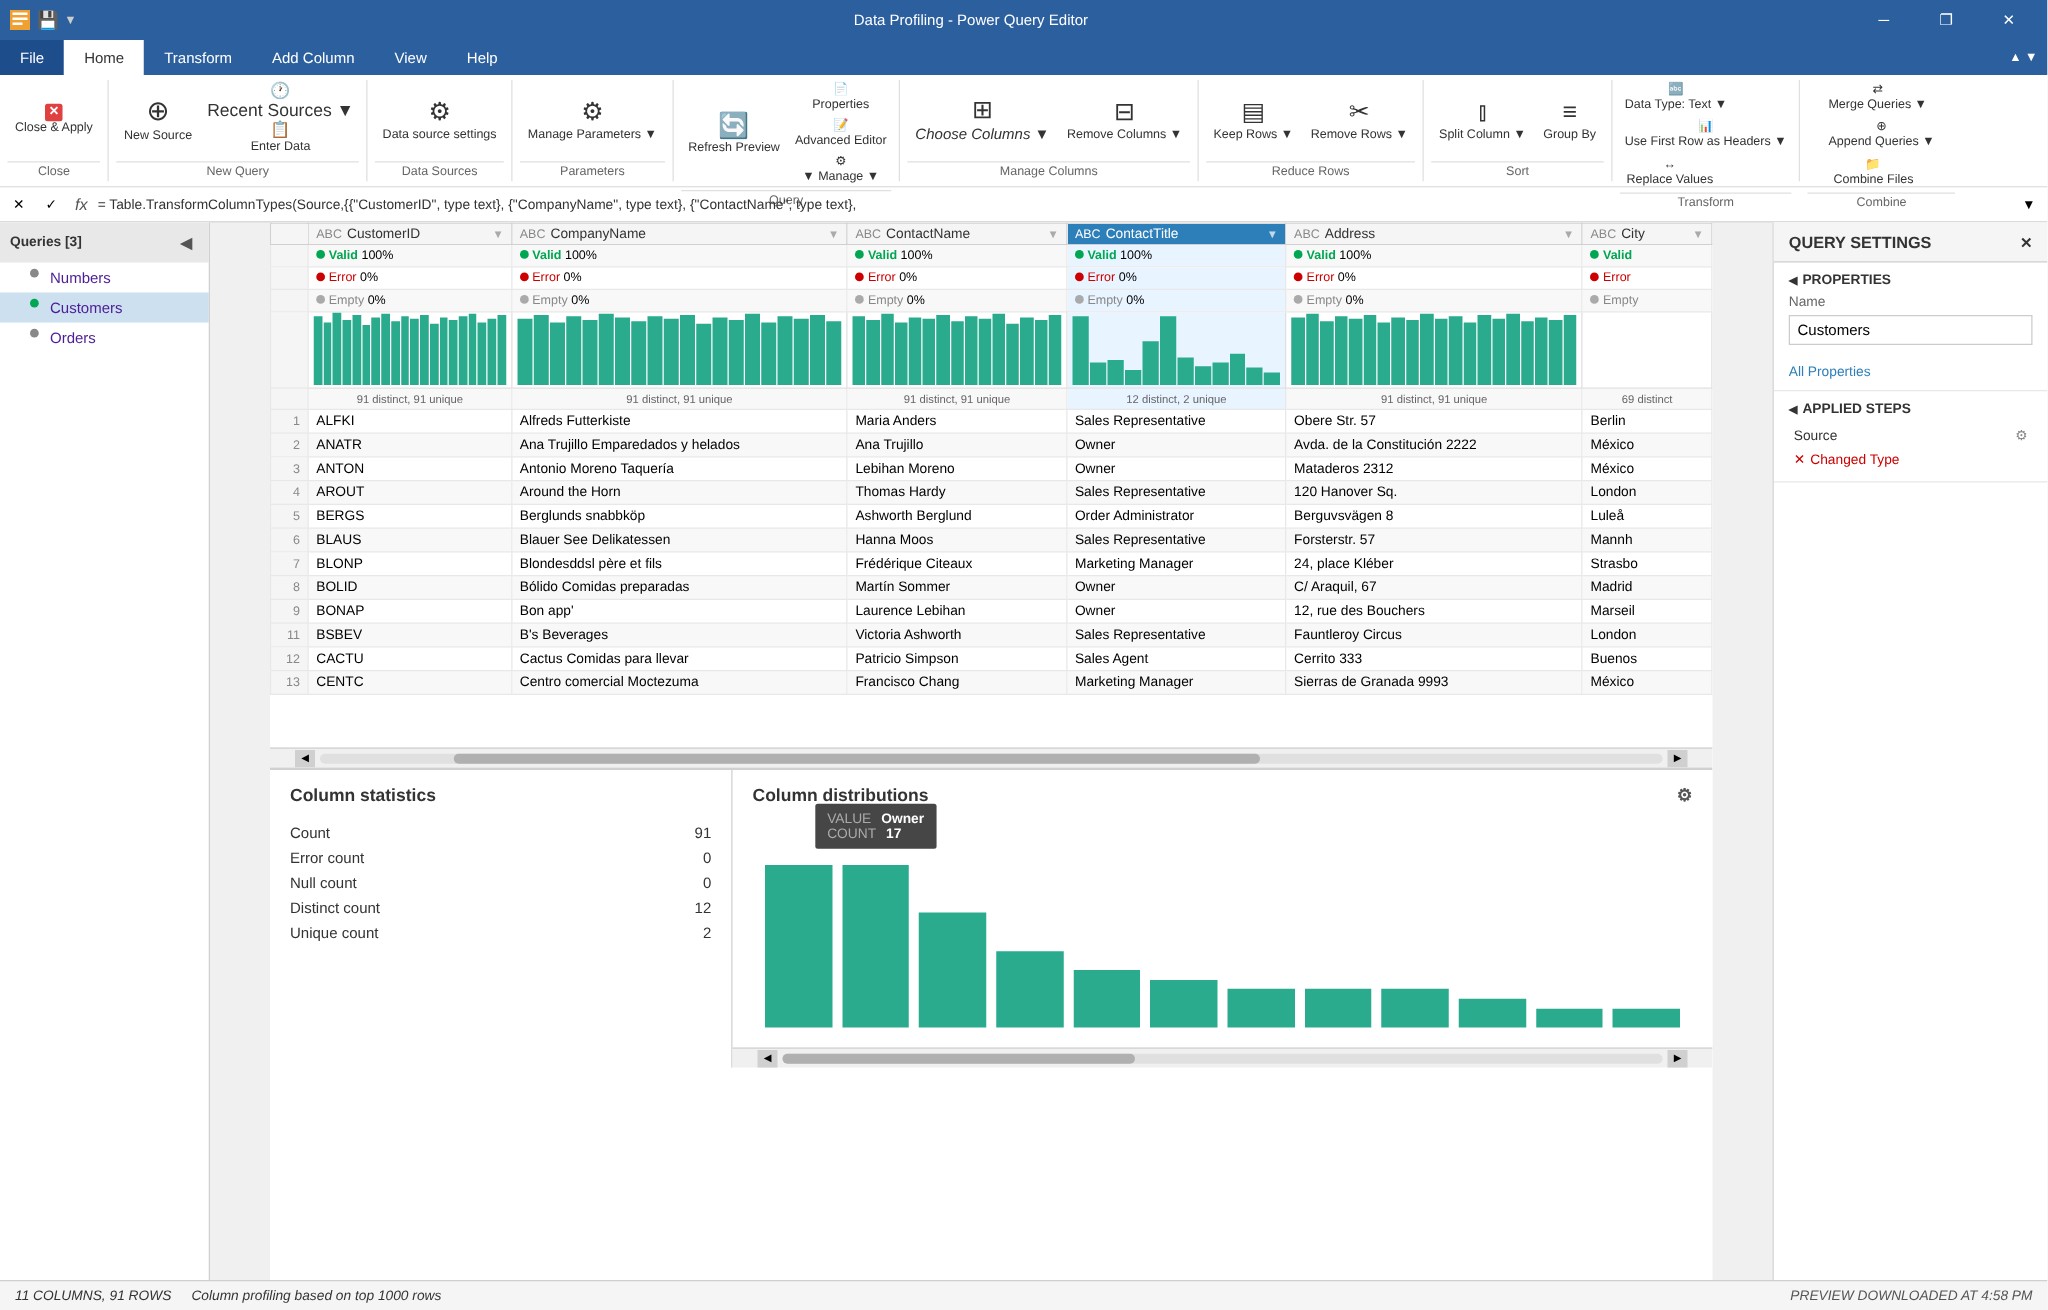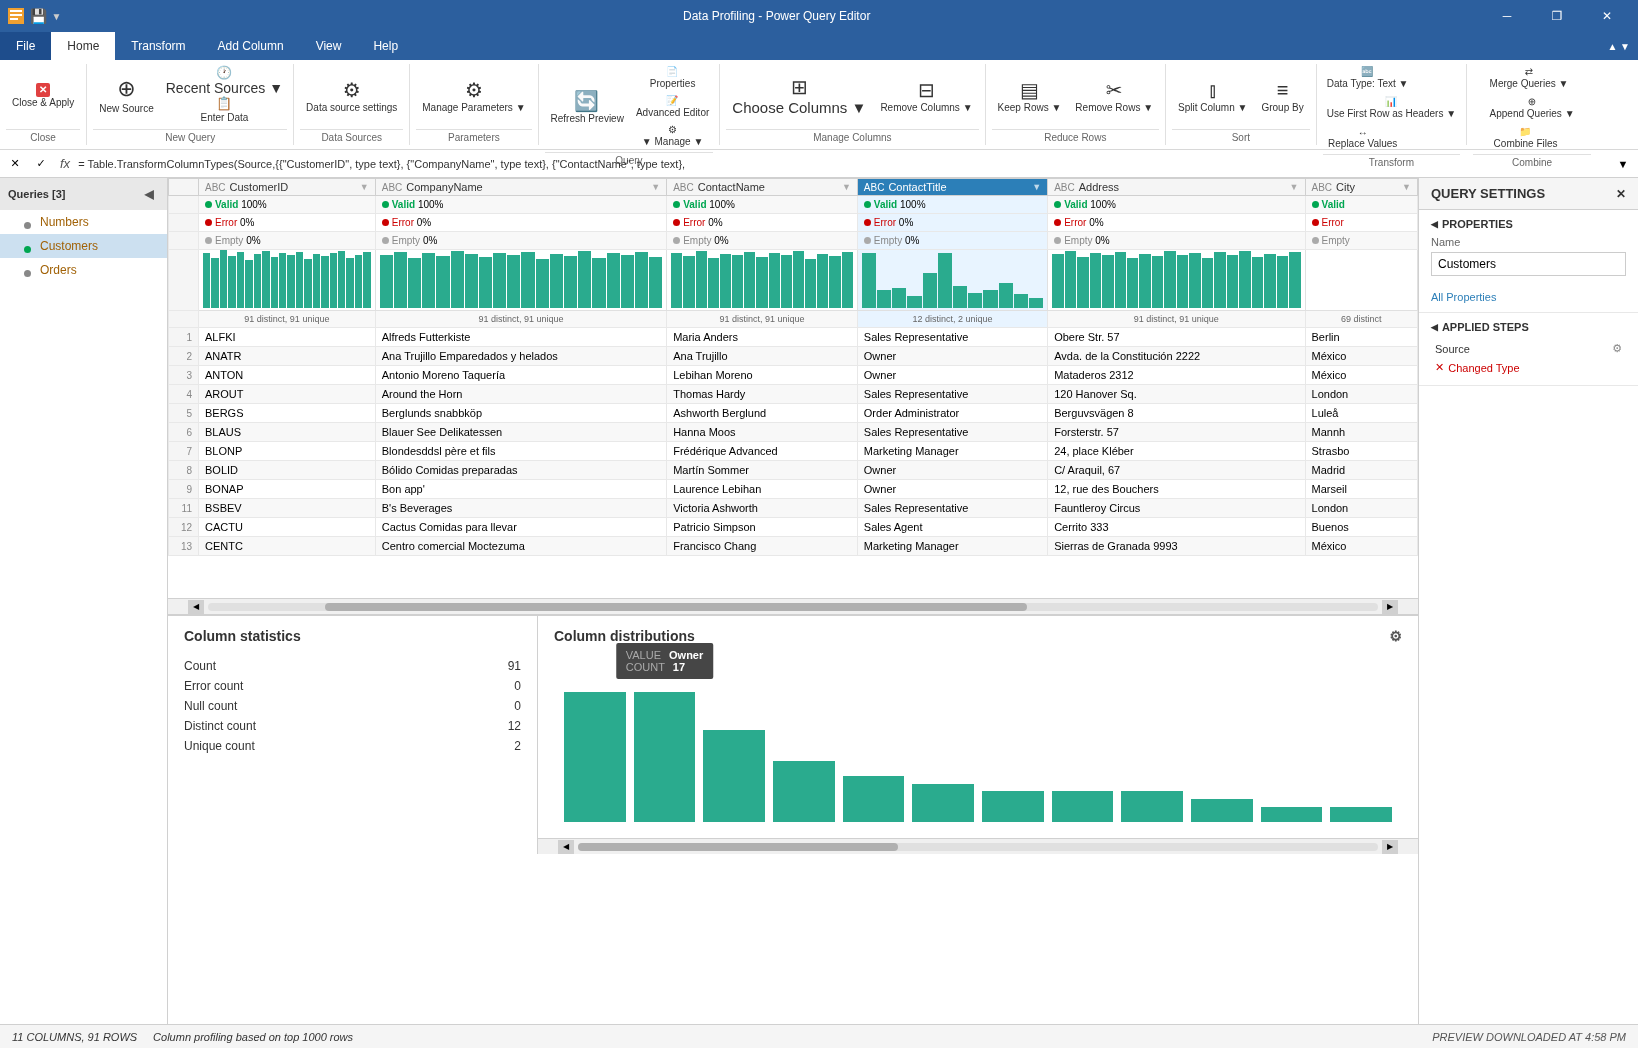--- a/index.html
+++ b/index.html
@@ -139,20 +139,21 @@
       font-size: 11px;
       color: #333;
       background: transparent;
       font-family: 'Segoe UI', Arial, sans-serif;
     }
 
     
     .main-layout {
       display: flex;
       height: calc(1048px - 32px - 28px - 90px - 28px - 24px);
+      gap: 48px;
     }
 
     
     .queries-panel {
       width: 168px;
       background: #fff;
       border-right: 1px solid #d0d0d0;
       display: flex;
       flex-direction: column;
     }
@@ -162,24 +163,24 @@
       font-size: 11px;
       font-weight: bold;
       color: #333;
       display: flex;
       align-items: center;
       justify-content: space-between;
     }
     .query-item {
       padding: 5px 10px 5px 24px;
       font-size: 12px;
-      color: #a16207;
+      color: #4c1d95;
       cursor: pointer;
       display: flex;
-      align-items: flex-end;
+      align-items: flex-start;
       gap: 6px;
     }
     .query-item.active { background: #cce0f0; }
 
     
     .content-area {
       flex: 1;
       display: flex;
       flex-direction: column;
       overflow: hidden;
@@ -608,21 +609,21 @@
         </div>
       </div>
     </div>
     <div class="ribbon-group-label">Query</div>
   </div>
 
   <div class="ribbon-group">
     <div class="ribbon-group-buttons">
       <div class="ribbon-btn">
         <div style="font-size:20px;">⊞</div>
-        <span style="font-size:15px;">Choose
+        <span style="font-size:12px;font-style:italic;">Choose
 Columns ▼</span>
       </div>
       <div class="ribbon-btn">
         <div style="font-size:20px;">⊟</div>
         <span style="font-size:10px;">Remove
 Columns ▼</span>
       </div>
     </div>
     <div class="ribbon-group-label">Manage Columns</div>
   </div>
@@ -979,21 +980,21 @@
     <td>Blauer See Delikatessen</td>
     <td>Hanna Moos</td>
     <td>Sales Representative</td>
     <td>Forsterstr. 57</td>
     <td>Mannh</td>
   </tr>
             <tr>
     <td class="row-num">7</td>
     <td>BLONP</td>
     <td>Blondesddsl père et fils</td>
-    <td>Frédérique Advanced</td>
+    <td>Frédérique Citeaux</td>
     <td>Marketing Manager</td>
     <td>24, place Kléber</td>
     <td>Strasbo</td>
   </tr>
             <tr>
     <td class="row-num">8</td>
     <td>BOLID</td>
     <td>Bólido Comidas preparadas</td>
     <td>Martín Sommer</td>
     <td>Owner</td>

